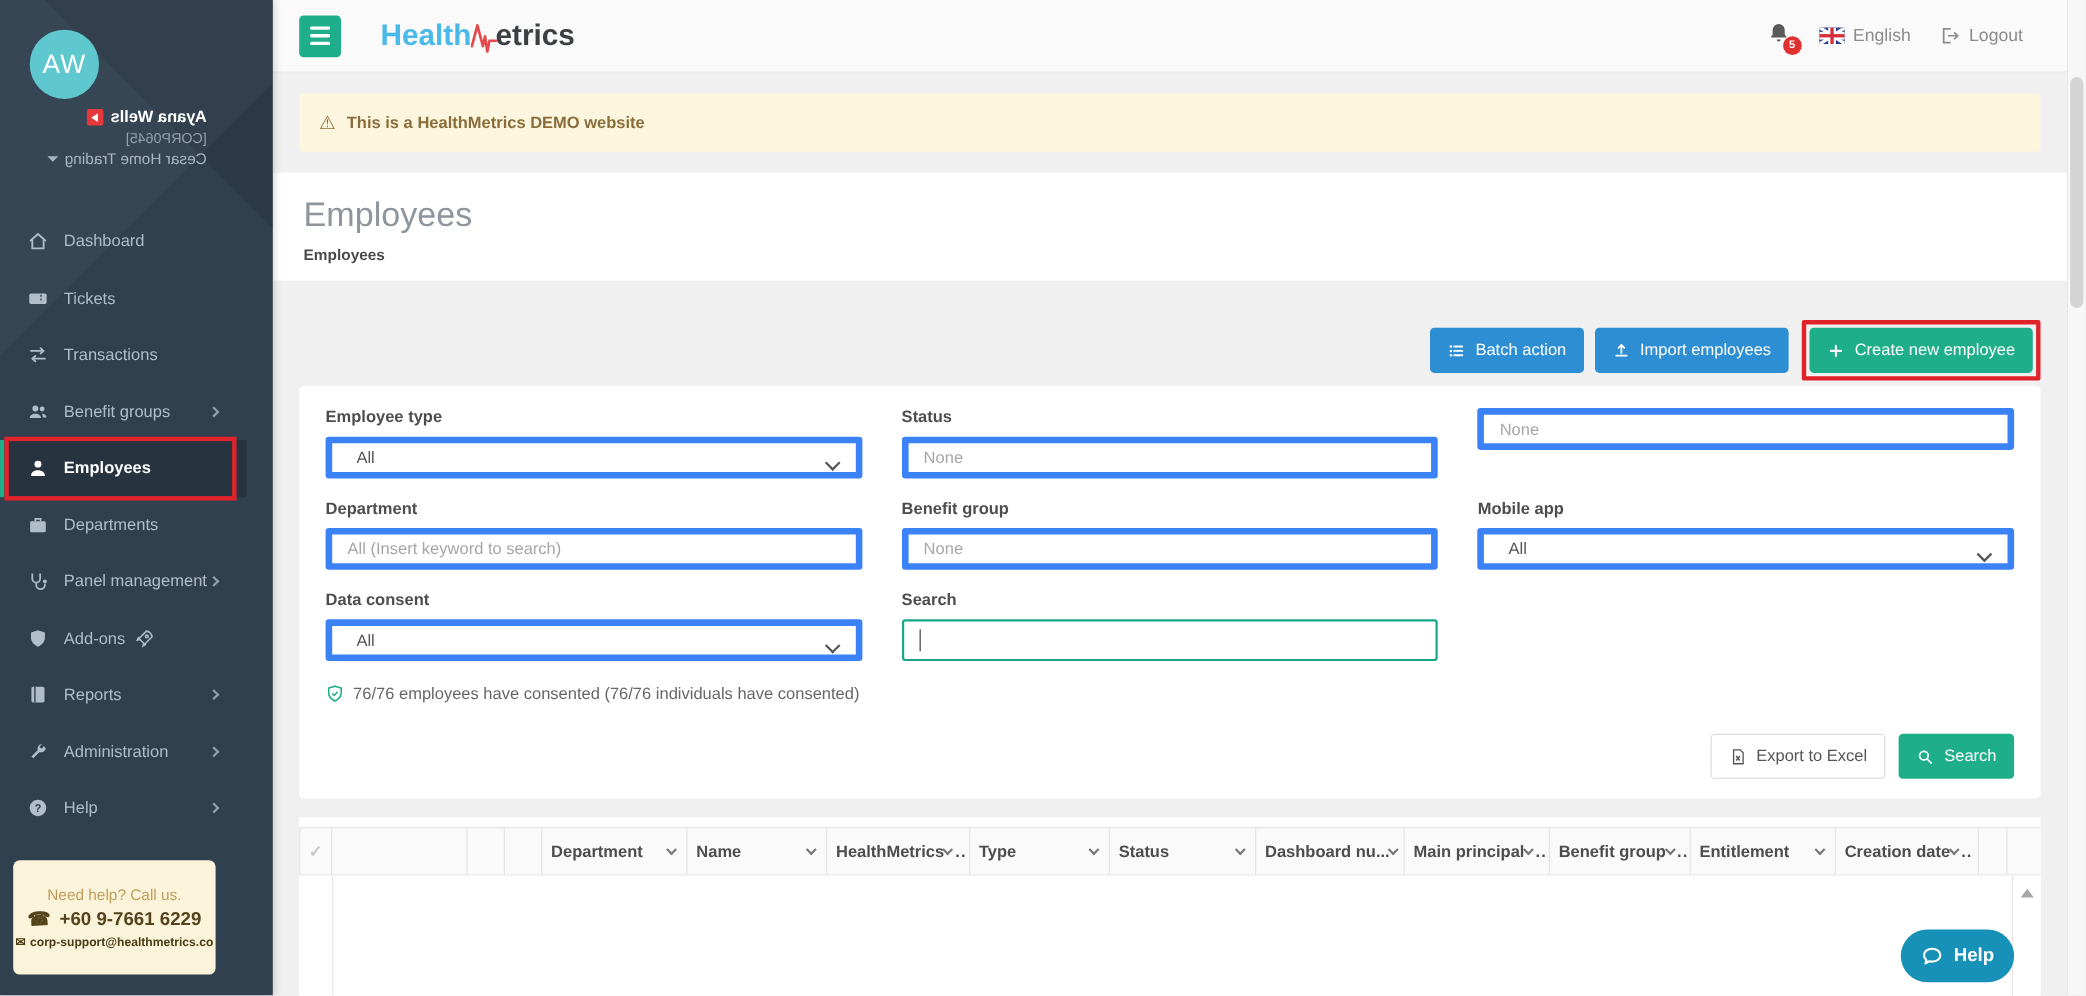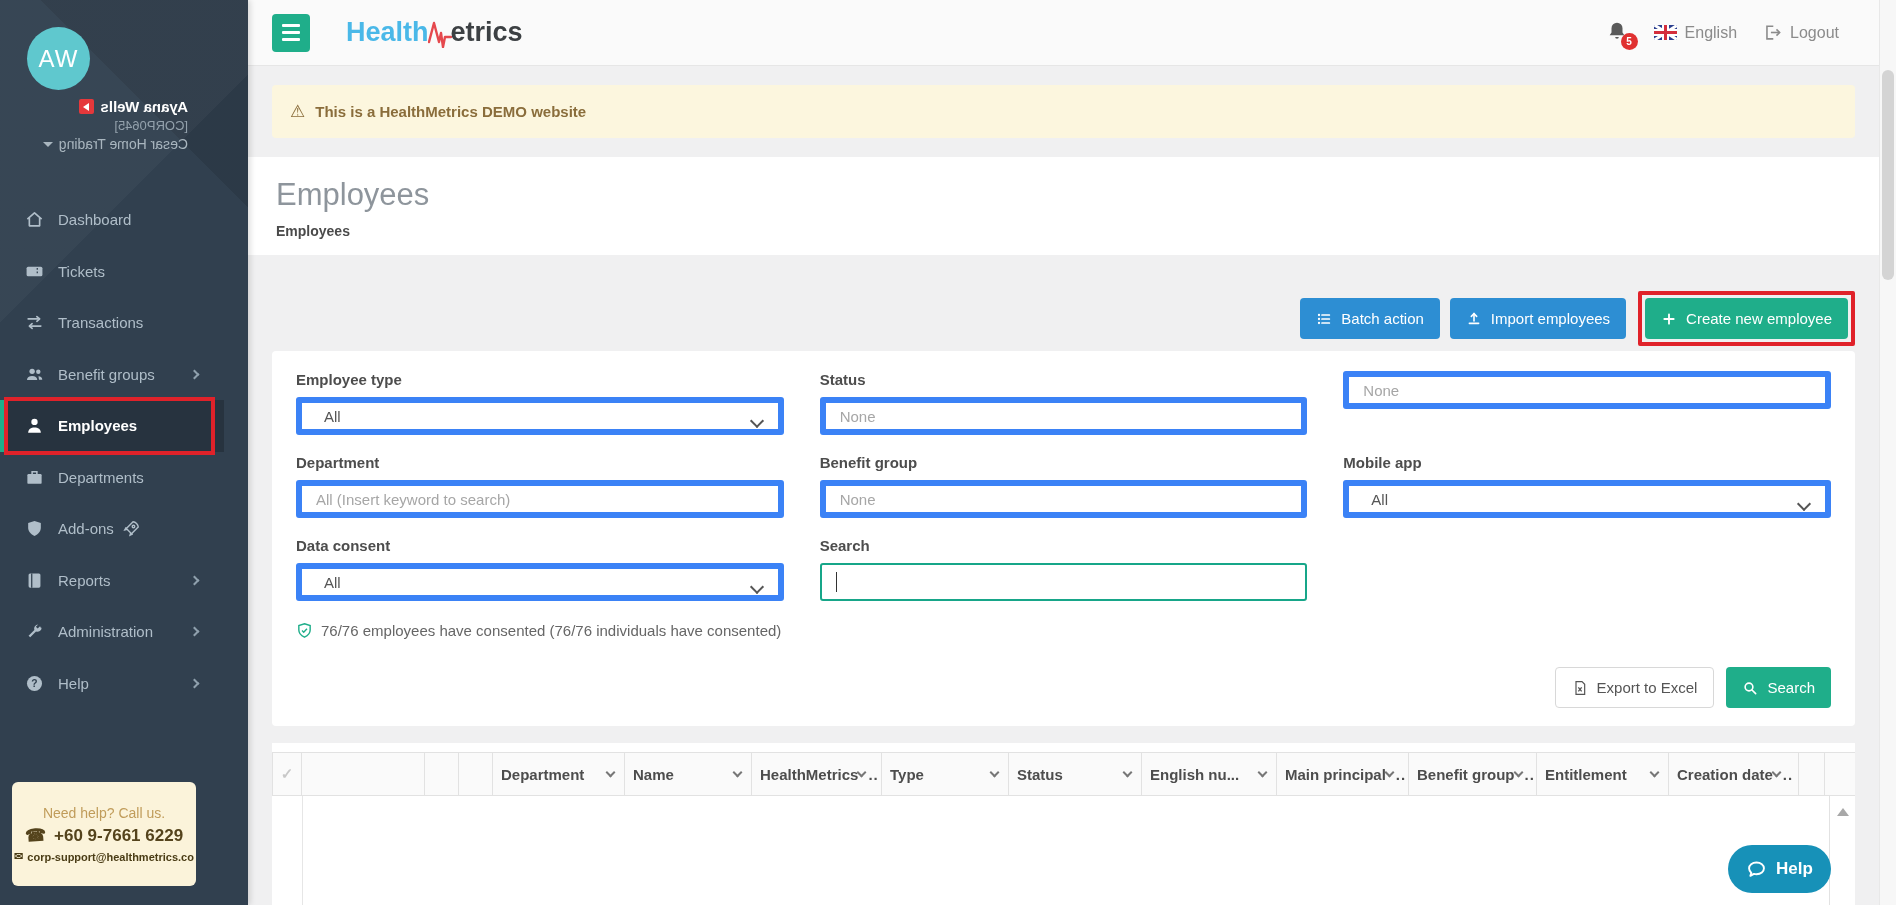--- a/index.html
+++ b/index.html
@@ -186,20 +186,31 @@
           <span class="ann-employees"></span>
         </div>
         <div class="side-item">
           <span class="mi">
             <svg viewBox="0 0 24 24">
               <rect x="3" y="7.5" width="18" height="12.5" rx="1.5" fill="currentColor"></rect>
               <path d="M9 7.5V4.8h6v2.7" fill="none" stroke="currentColor" stroke-width="2"></path>
             </svg>
           </span>
           <span>Departments</span>
+        </div>
+        <div class="side-item">
+          <span class="mi">
+            <svg viewBox="0 0 24 24" fill="none" stroke="currentColor" stroke-width="2">
+              <path d="M5.5 3v6a4.5 4.5 0 0 0 9 0V3"></path>
+              <path d="M10 13.5V16a5 5 0 0 0 10 0v-1.5"></path>
+              <circle cx="20" cy="12" r="2.2" fill="currentColor" stroke="none"></circle>
+            </svg>
+          </span>
+          <span>Panel management</span>
+          <span class="chev-right"></span>
         </div>
         <div class="side-item">
           <span class="mi">
             <svg viewBox="0 0 24 24" fill="currentColor">
               <path d="M12 2.5 20 5v6.2c0 4.6-3.2 8-8 10.3-4.8-2.3-8-5.7-8-10.3V5Z"></path>
             </svg>
           </span>
           <span>Add-ons</span>
           <span class="mi rocket-suffix">
             <svg viewBox="0 0 24 24" fill="none" stroke="currentColor" stroke-width="1.8">
@@ -446,21 +457,21 @@
             </div>
             <div class="th" style="width: 127px; flex: 0 0 127px;">
               <span>Type</span>
               <span class="hchev"></span>
             </div>
             <div class="th" style="width: 133px; flex: 0 0 133px;">
               <span>Status</span>
               <span class="hchev"></span>
             </div>
             <div class="th" style="width: 135px; flex: 0 0 135px;">
-              <span>English nu...</span>
+              <span>Dashboard nu...</span>
               <span class="hchev"></span>
             </div>
             <div class="th" style="width: 132px; flex: 0 0 132px;">
               <span>Main principal</span>
               <span class="hchev"></span>
               <span class="hdots">..</span>
             </div>
             <div class="th" style="width: 128px; flex: 0 0 128px;">
               <span>Benefit group</span>
               <span class="hchev"></span>

